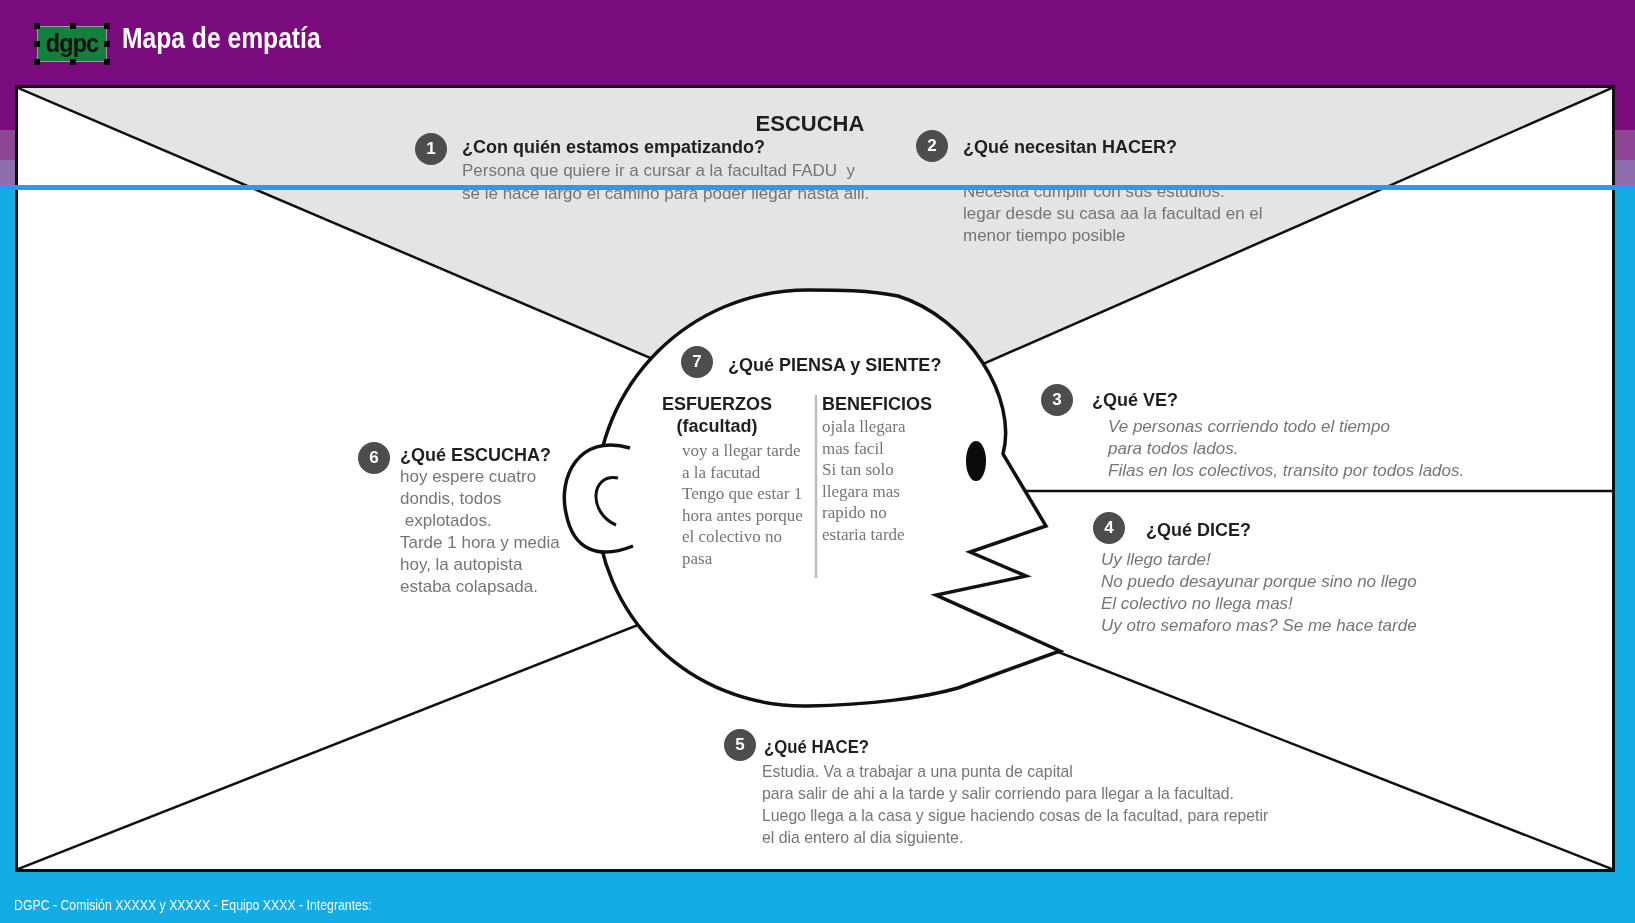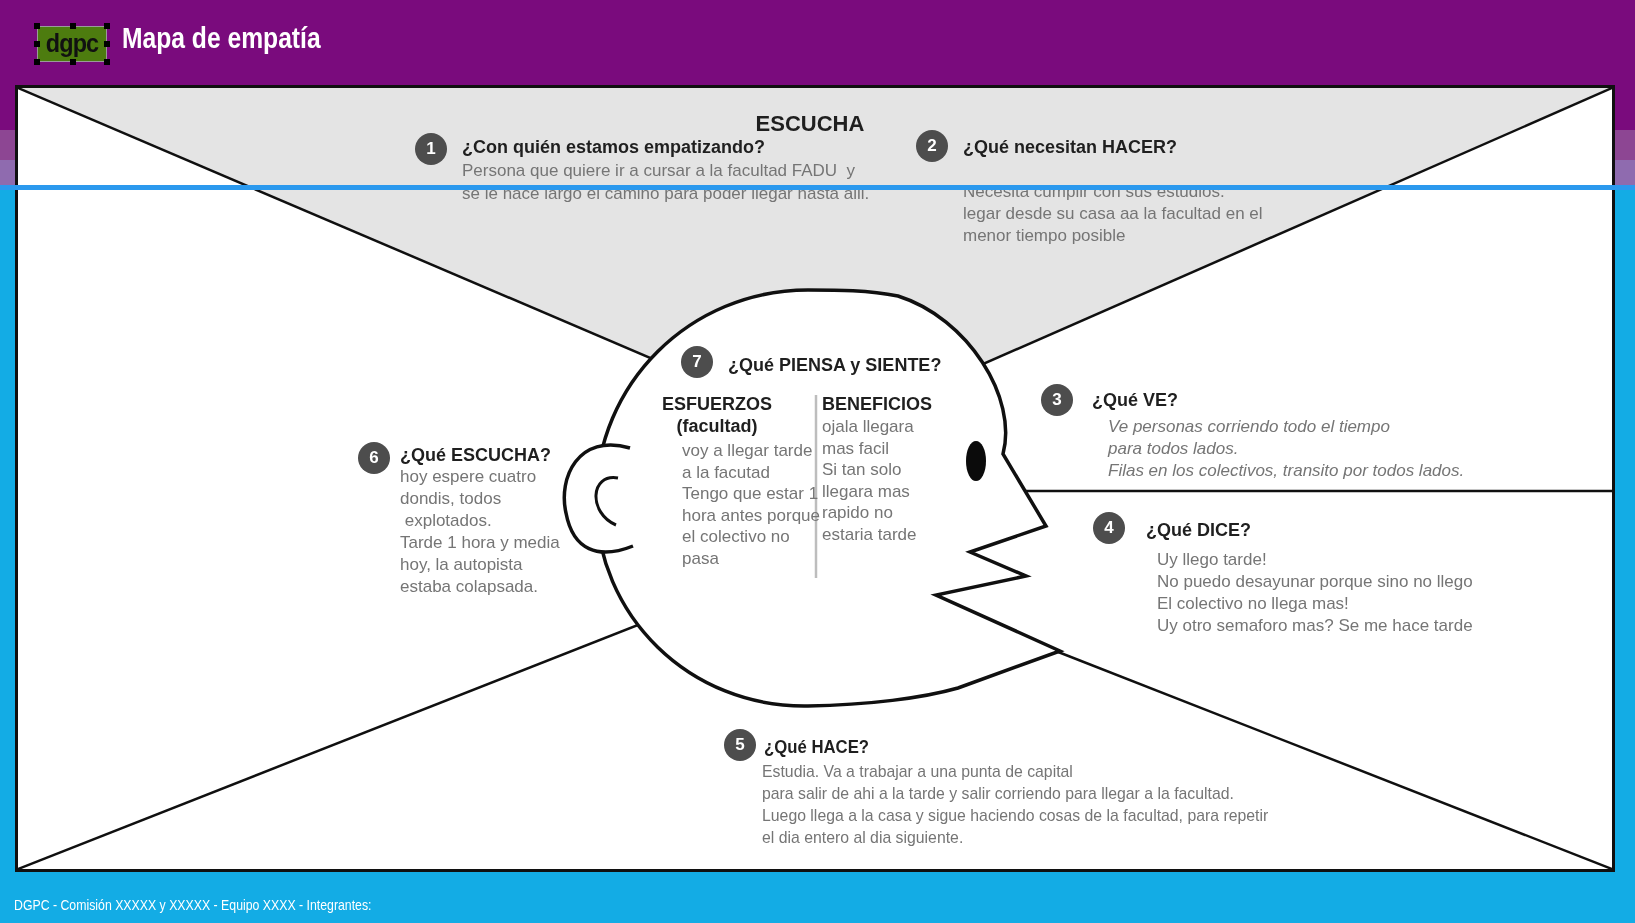--- a/index.html
+++ b/index.html
@@ -8,21 +8,21 @@
 
   
   .bg-band{position:absolute;left:0;width:1635px;z-index:0;}
   .band-purple{top:0;height:130px;background:var(--header-purple,#7a0b7d);}
   .band-mid{top:130px;height:30px;background:var(--band-mid-purple,#8d4693);}
   .band-light{top:160px;height:25px;background:var(--band-light-purple,#8f6baf);}
   .band-cyan{top:185px;height:738px;background:var(--footer-cyan,#13ace5);}
 
   
   .topbar{position:absolute;left:0;top:0;width:1635px;height:85px;z-index:2;}
-  .logo-box{position:absolute;left:37px;top:26px;width:70px;height:36px;background:#4d7c0f;
+  .logo-box{position:absolute;left:37px;top:26px;width:70px;height:36px;background:#15803d;
             border:1px solid #9a9a9a;box-sizing:border-box;}
   .logo-text{display:block;text-align:center;font-weight:bold;font-size:26px;line-height:32px;
              color:#111;transform:scaleX(.9);transform-origin:50% 50%;letter-spacing:-1px;}
   .handle{position:absolute;width:6px;height:6px;background:#000;}
   .h-tl{left:-4px;top:-4px;} .h-tc{left:32px;top:-4px;} .h-tr{right:-4px;top:-4px;}
   .h-ml{left:-4px;top:14px;} .h-mr{right:-4px;top:14px;}
   .h-bl{left:-4px;bottom:-4px;} .h-bc{left:32px;bottom:-4px;} .h-br{right:-4px;bottom:-4px;}
   .app-title{position:absolute;left:122px;top:22px;margin:0;color:#fff;font-size:29px;
              font-weight:700;transform:scaleX(.85);transform-origin:0 50%;white-space:pre;}
 
@@ -44,21 +44,21 @@
   
   .badge{position:absolute;width:32px;height:32px;border-radius:50%;z-index:3;
          background:var(--badge-gray,#4d4d4d);color:#fff;font-weight:bold;font-size:17px;
          line-height:32px;text-align:center;}
   .sec-title{position:absolute;z-index:3;font-weight:bold;font-size:18px;
              color:var(--heading-black,#1f1f1f);line-height:22px;white-space:pre;}
   .sec-body{position:absolute;z-index:3;font-size:17px;color:var(--body-text-gray,#757575);
             line-height:22px;white-space:pre;}
   .objective{position:absolute;z-index:3;font-weight:bold;font-size:22px;
              color:var(--heading-black,#1f1f1f);}
-  .tight{line-height:21.5px;}
+  .tight{line-height:21.5px;font-family:Liberation Serif, serif;}
   .lh23{line-height:23px;}
   .ctr{text-align:center;}
   .cond{transform:scaleX(.93);transform-origin:0 0;}
 
   .footer-text{position:absolute;left:14px;top:896px;z-index:3;color:#fff;font-size:15px;
                white-space:pre;transform:scaleX(.82);transform-origin:0 0;}
 </style>
 </head>
 <body>
 
@@ -118,21 +118,21 @@
 menor tiempo posible</div>
 
   <div class="badge" style="left:1041px;top:384px;">3</div>
   <div class="sec-title" style="left:1092px;top:389px;">¿Qué VE?</div>
   <div class="sec-body" style="left:1108px;top:416px;font-style:italic;">Ve personas corriendo todo el tiempo
 para todos lados.
 Filas en los colectivos, transito por todos lados.</div>
 
   <div class="badge" style="left:1093px;top:512px;">4</div>
   <div class="sec-title" style="left:1146px;top:519px;">¿Qué DICE?</div>
-  <div class="sec-body" style="left:1157px;top:549px;">Uy llego tarde!
+  <div class="sec-body" style="left:1101px;top:549px;font-style:italic;">Uy llego tarde!
 No puedo desayunar porque sino no llego
 El colectivo no llega mas!
 Uy otro semaforo mas? Se me hace tarde</div>
 
   <div class="badge" style="left:724px;top:729px;">5</div>
   <div class="sec-title cond" style="left:764px;top:736px;">¿Qué HACE?</div>
   <div class="sec-body cond" style="left:762px;top:761px;">Estudia. Va a trabajar a una punta de capital
 para salir de ahi a la tarde y salir corriendo para llegar a la facultad.
 Luego llega a la casa y sigue haciendo cosas de la facultad, para repetir
 el dia entero al dia siguiente.</div>

